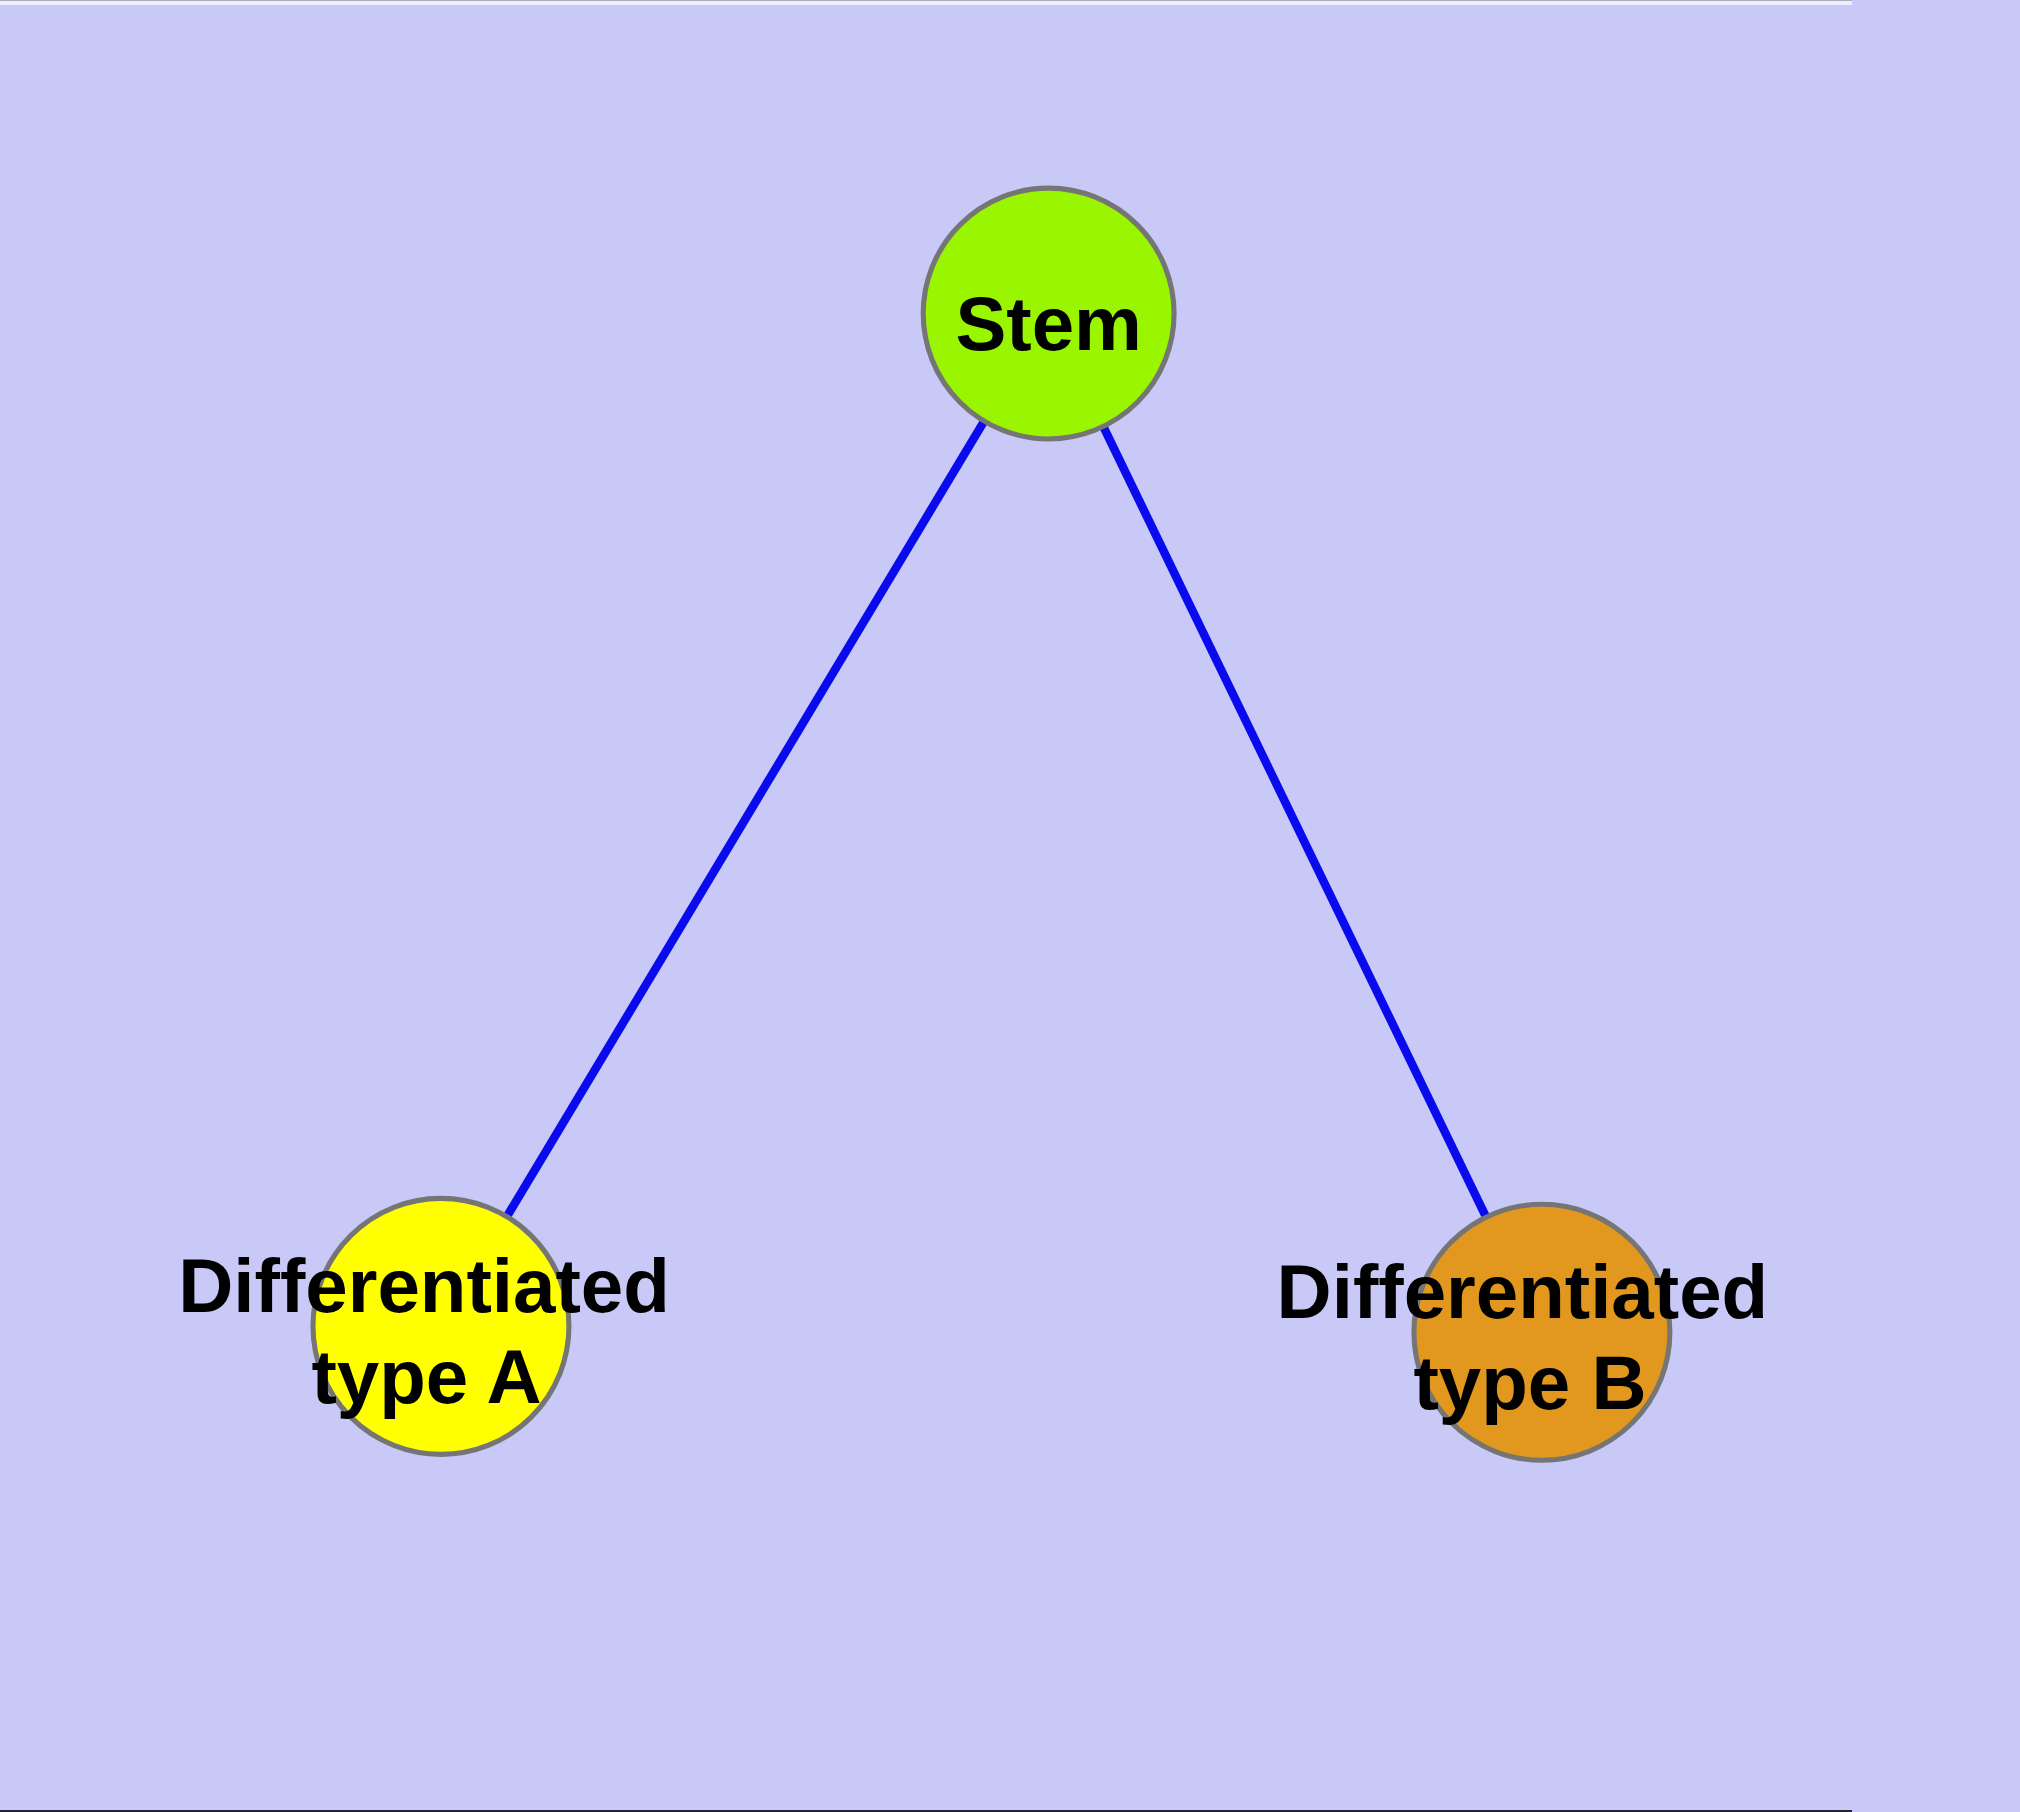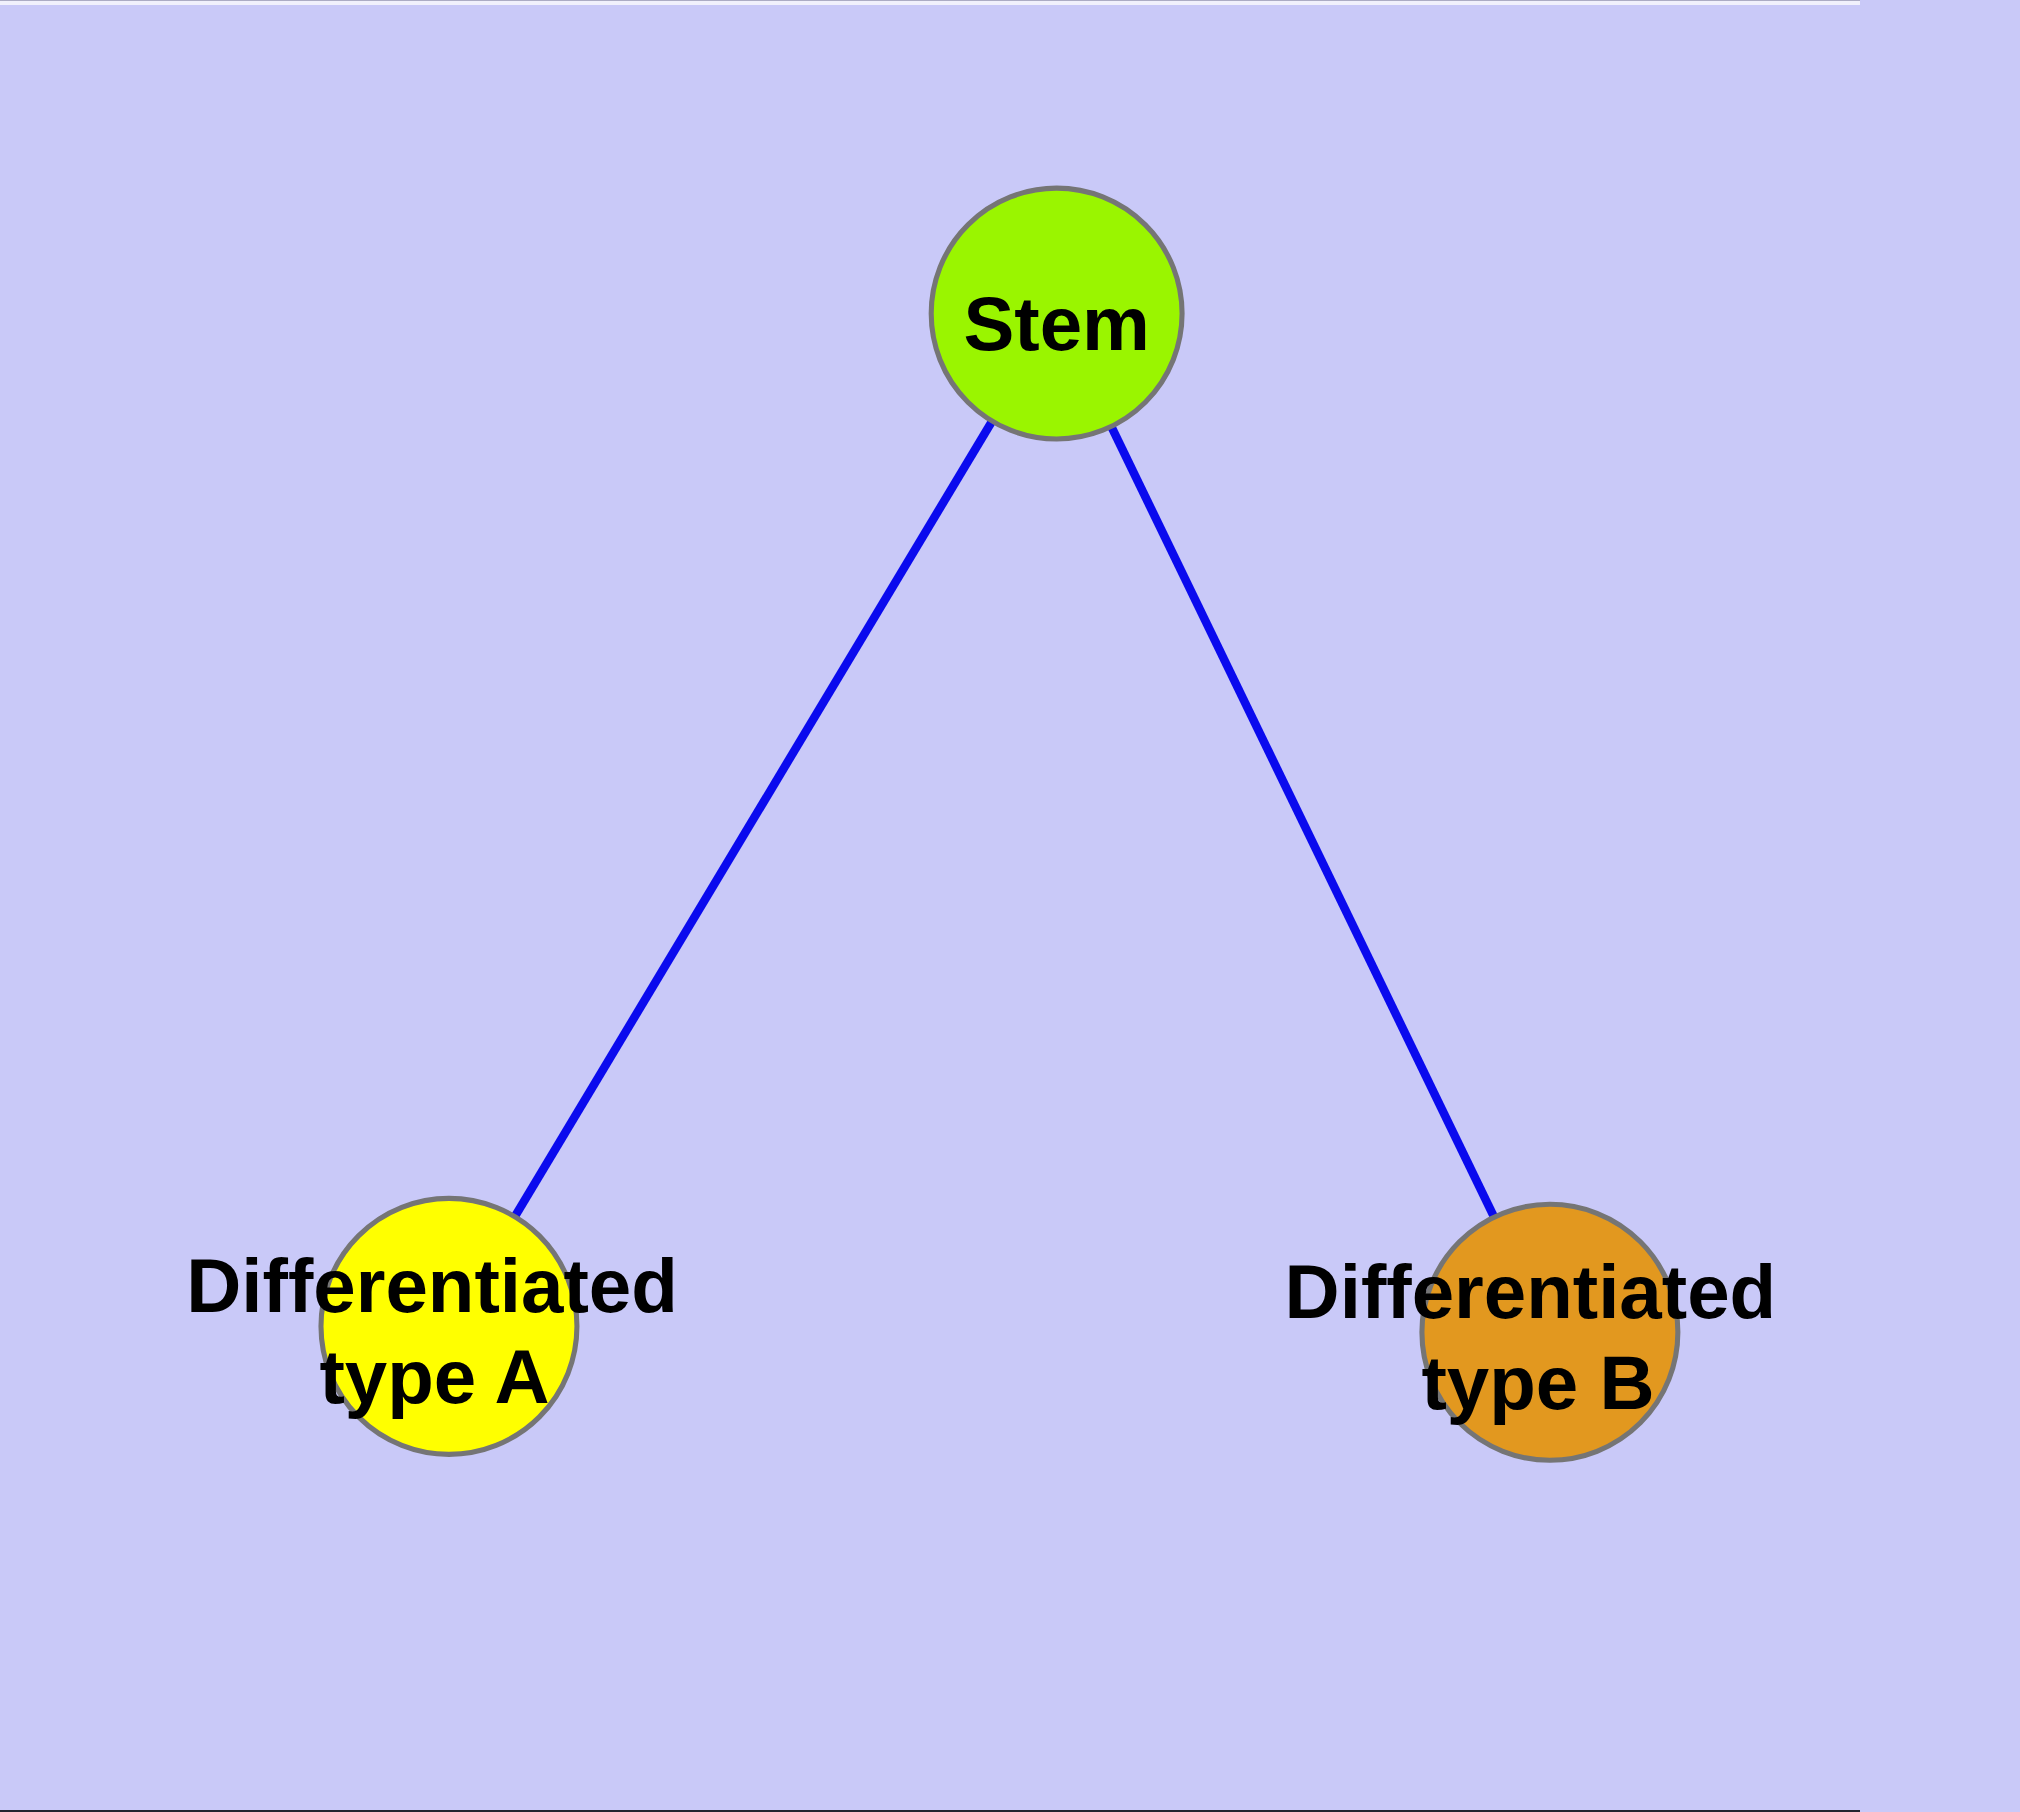--- a/index.html
+++ b/index.html
@@ -5,21 +5,20 @@
   html, body {
     margin: 0;
     padding: 0;
     background: #C9C9F8;
   }
   .stage {
     position: relative;
     width: 1852px;
     height: 1812px;
     overflow: hidden;
-    padding-left: 8px;
   }
   svg { display: block; }
   .node-circle {
     stroke-width: 6px;
   }
   .edge-line {
     stroke-width: 10px;
     stroke-linecap: butt;
   }
   .node-label {

